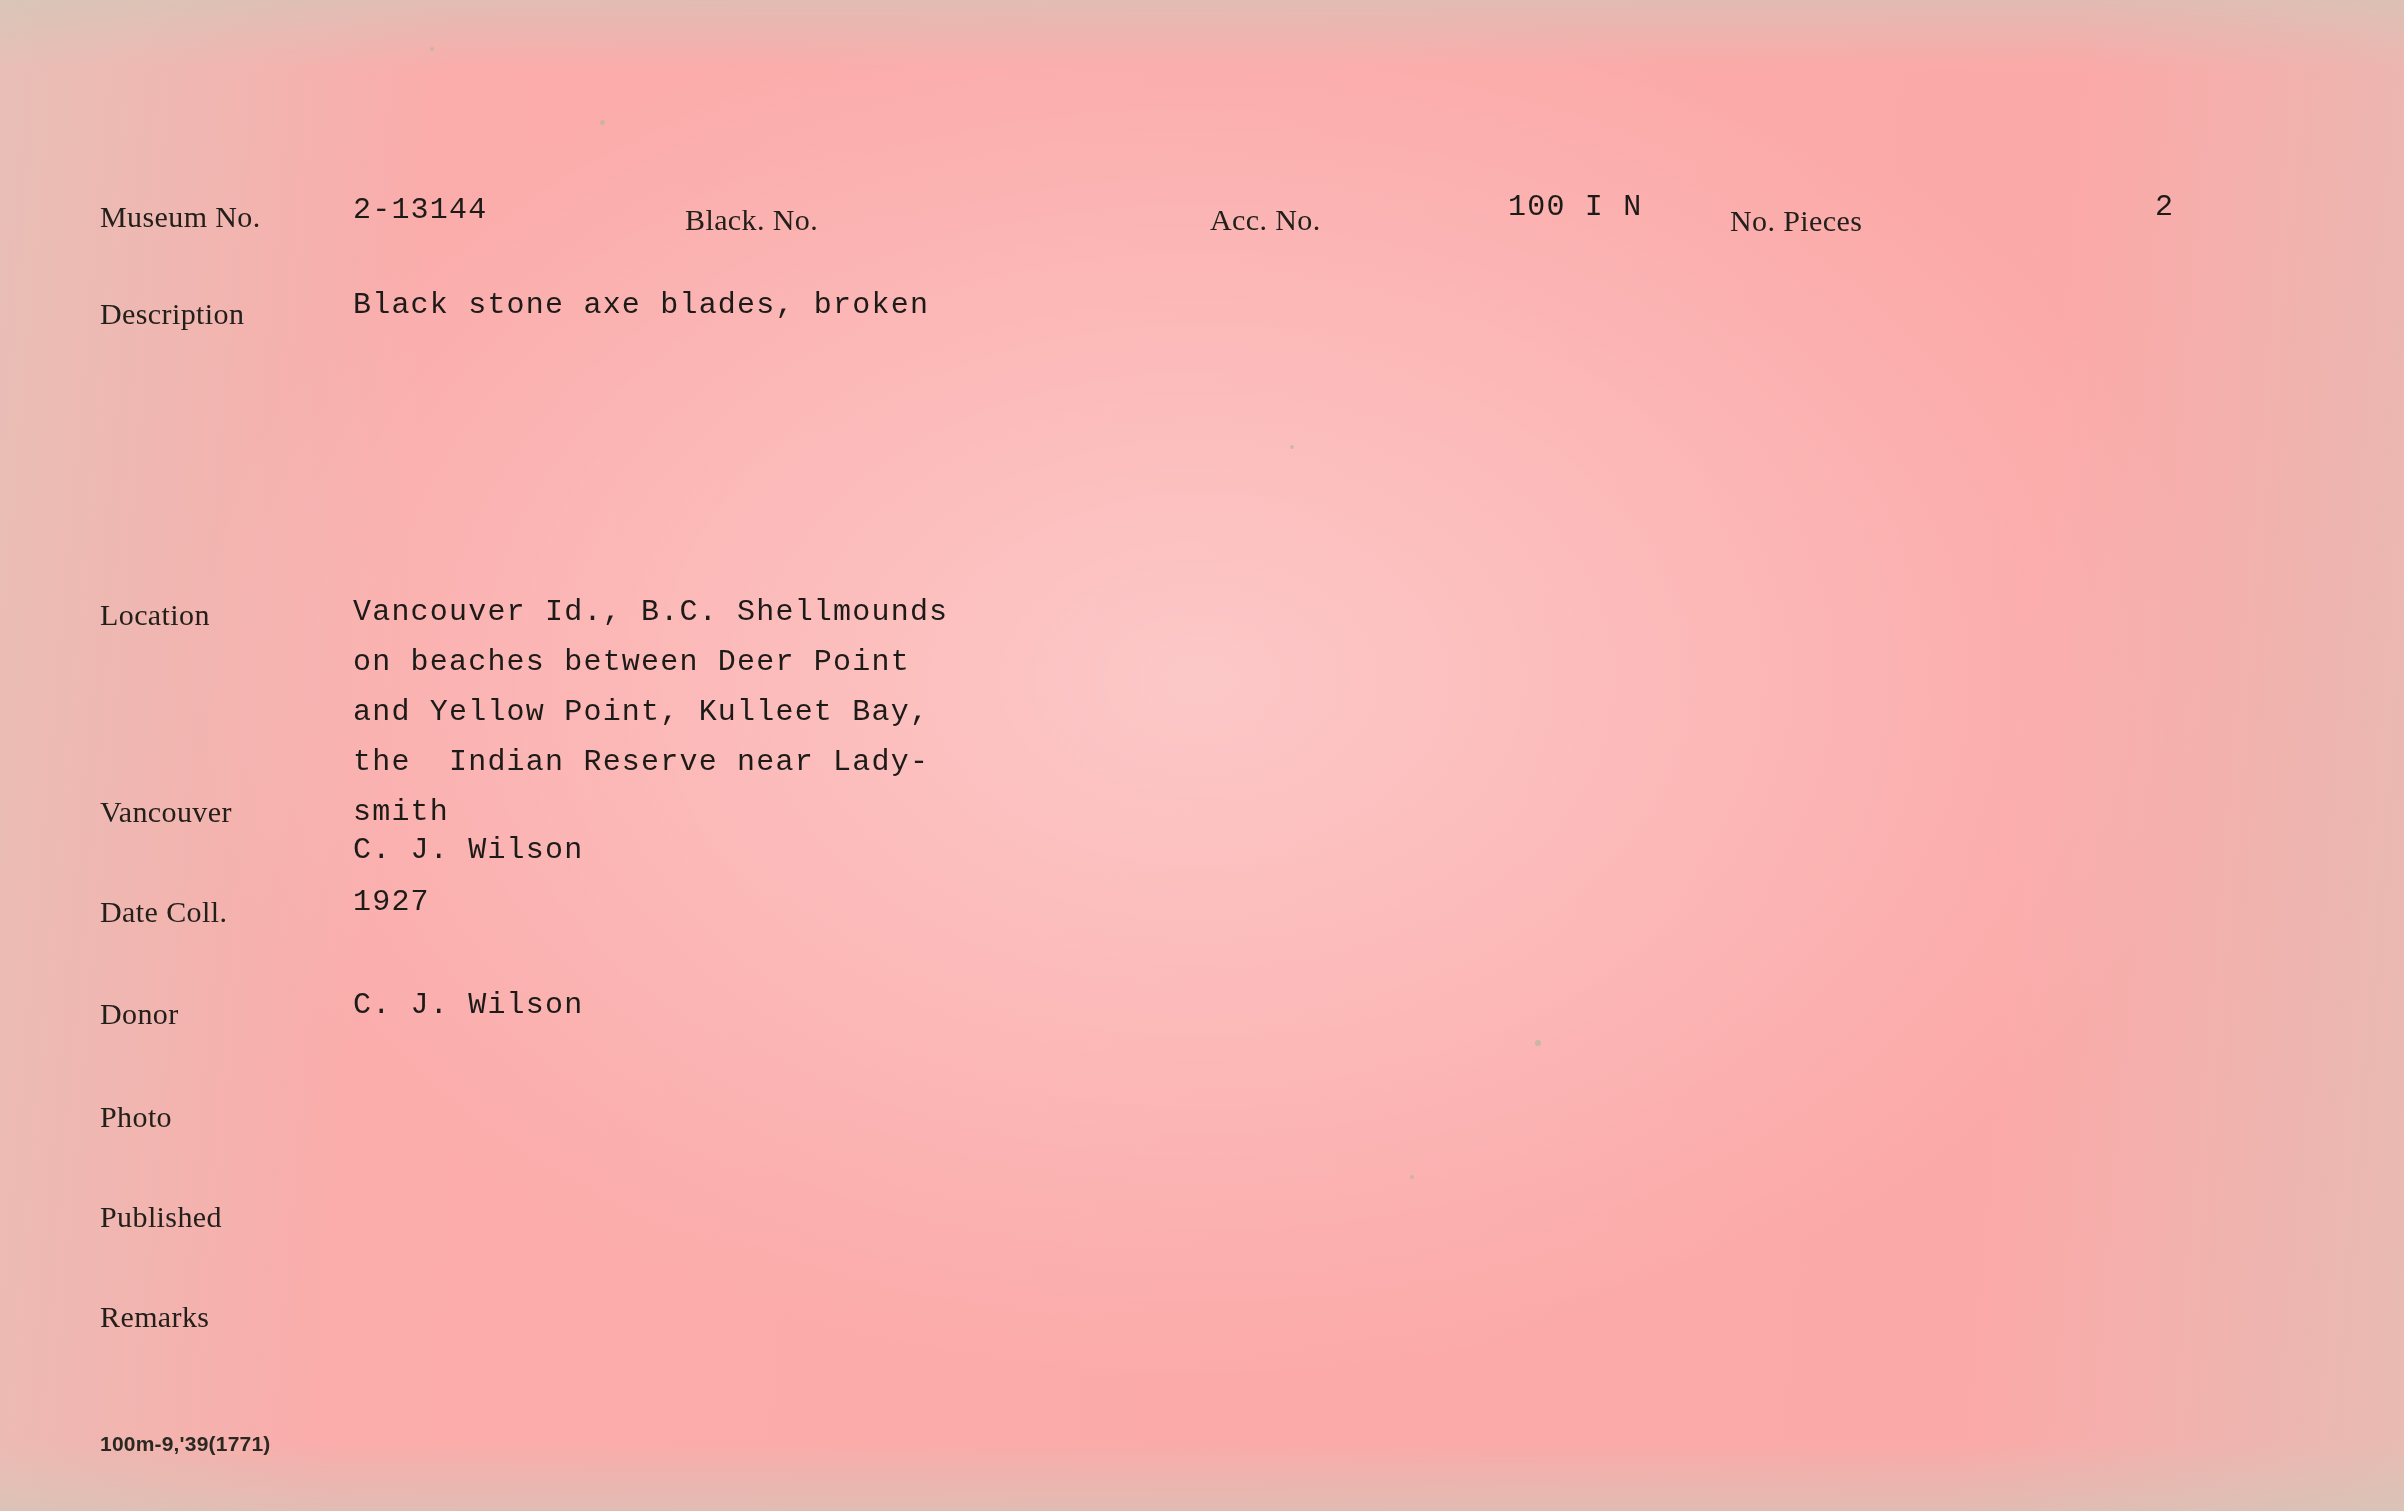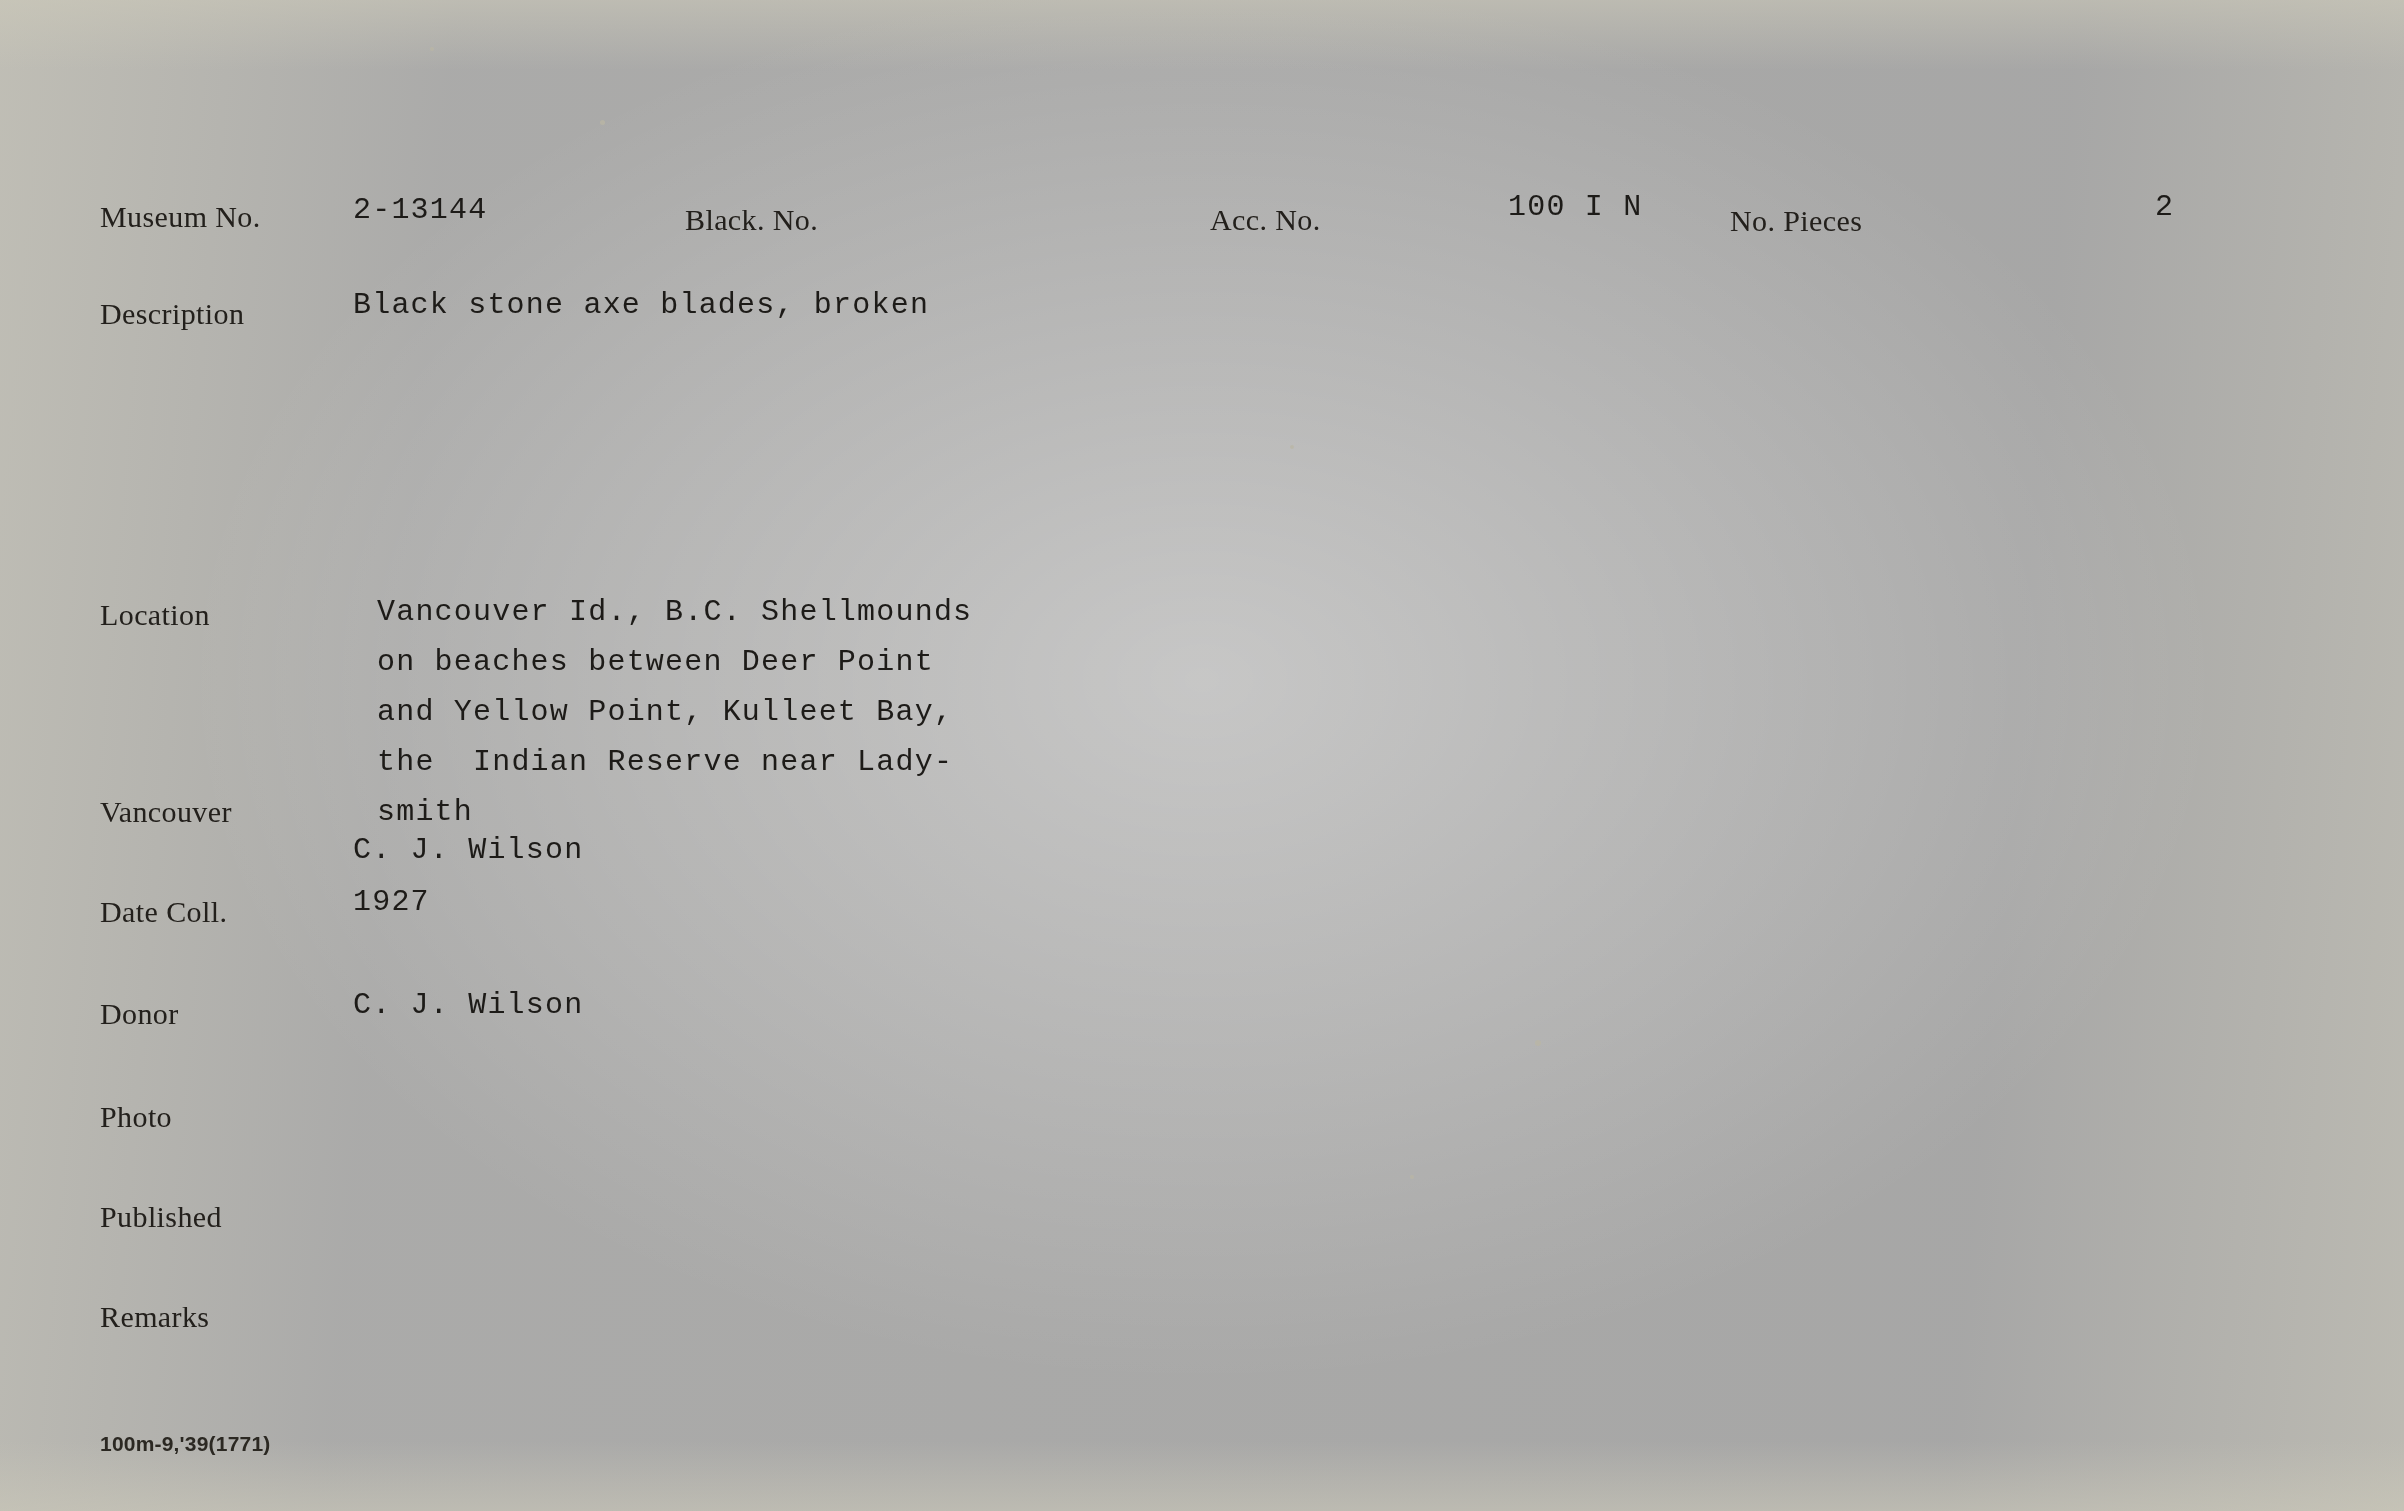--- a/index.html
+++ b/index.html
@@ -7,21 +7,21 @@
     padding: 0;
     background: #ffffff;
   }
   body {
     font-family: "Liberation Serif", serif;
   }
   .card {
     position: relative;
     width: 2404px;
     height: 1511px;
-    background: #a3a3a3;
+    background: #fca5a5;
     overflow: hidden;
   }
   
   .card::before {
     content: "";
     position: absolute;
     inset: 0;
     background:
       radial-gradient(ellipse at 50% 45%, rgba(255,255,255,0.35) 0%, rgba(255,255,255,0) 60%),
       linear-gradient(95deg, rgba(215,212,196,0.55) 0%, rgba(238,236,224,0.1) 18%, rgba(238,236,224,0.05) 82%, rgba(212,209,193,0.5) 100%);
@@ -77,21 +77,21 @@
   #acc-no-value      { left: 1508px; top: 190px; }
   #pieces-label      { left: 1730px; top: 204px; text-align: right; }
   #pieces-value      { left: 2155px; top: 190px; }
 
   
   #description-label { left: 100px;  top: 297px; }
   #description-value { left: 353px;  top: 288px; }
 
   
   #location-label    { left: 100px;  top: 598px; }
-  #location-value    { left: 353px;  top: 587px; line-height: 50px; margin-left: 24px; }
+  #location-value    { left: 353px;  top: 587px; line-height: 50px; }
 
   #collector-label   { left: 100px;  top: 795px; }
   #collector-value   { left: 353px;  top: 833px; }
 
   #date-coll-label   { left: 100px;  top: 895px; font-family: Liberation Serif, serif; }
   #date-coll-value   { left: 353px;  top: 885px; }
 
   #donor-label       { left: 100px;  top: 997px; }
   #donor-value       { left: 353px;  top: 988px; }
 

